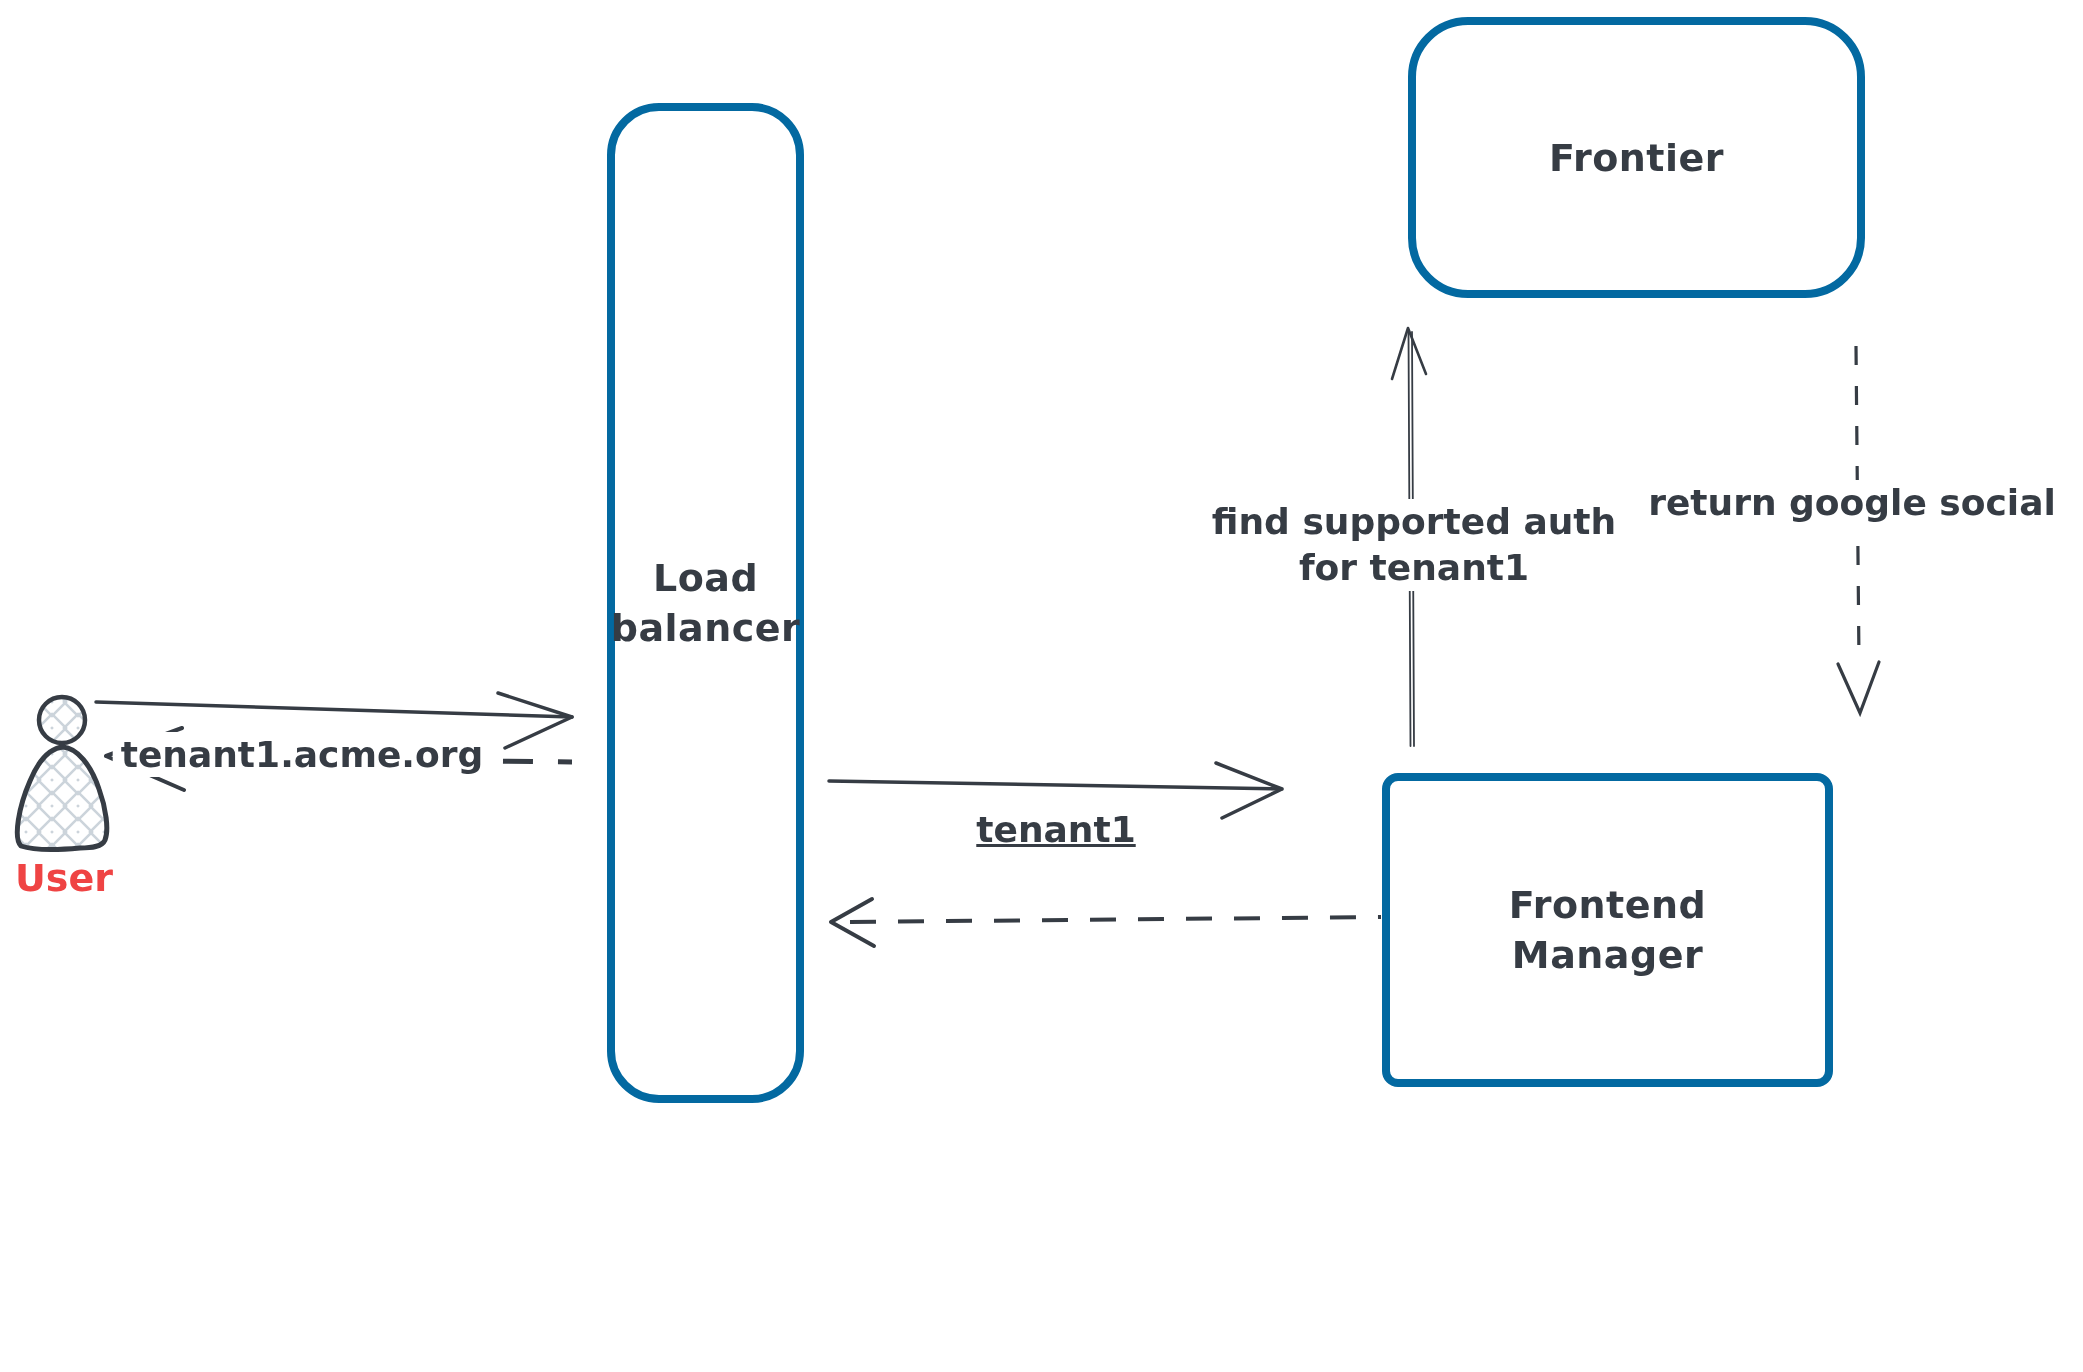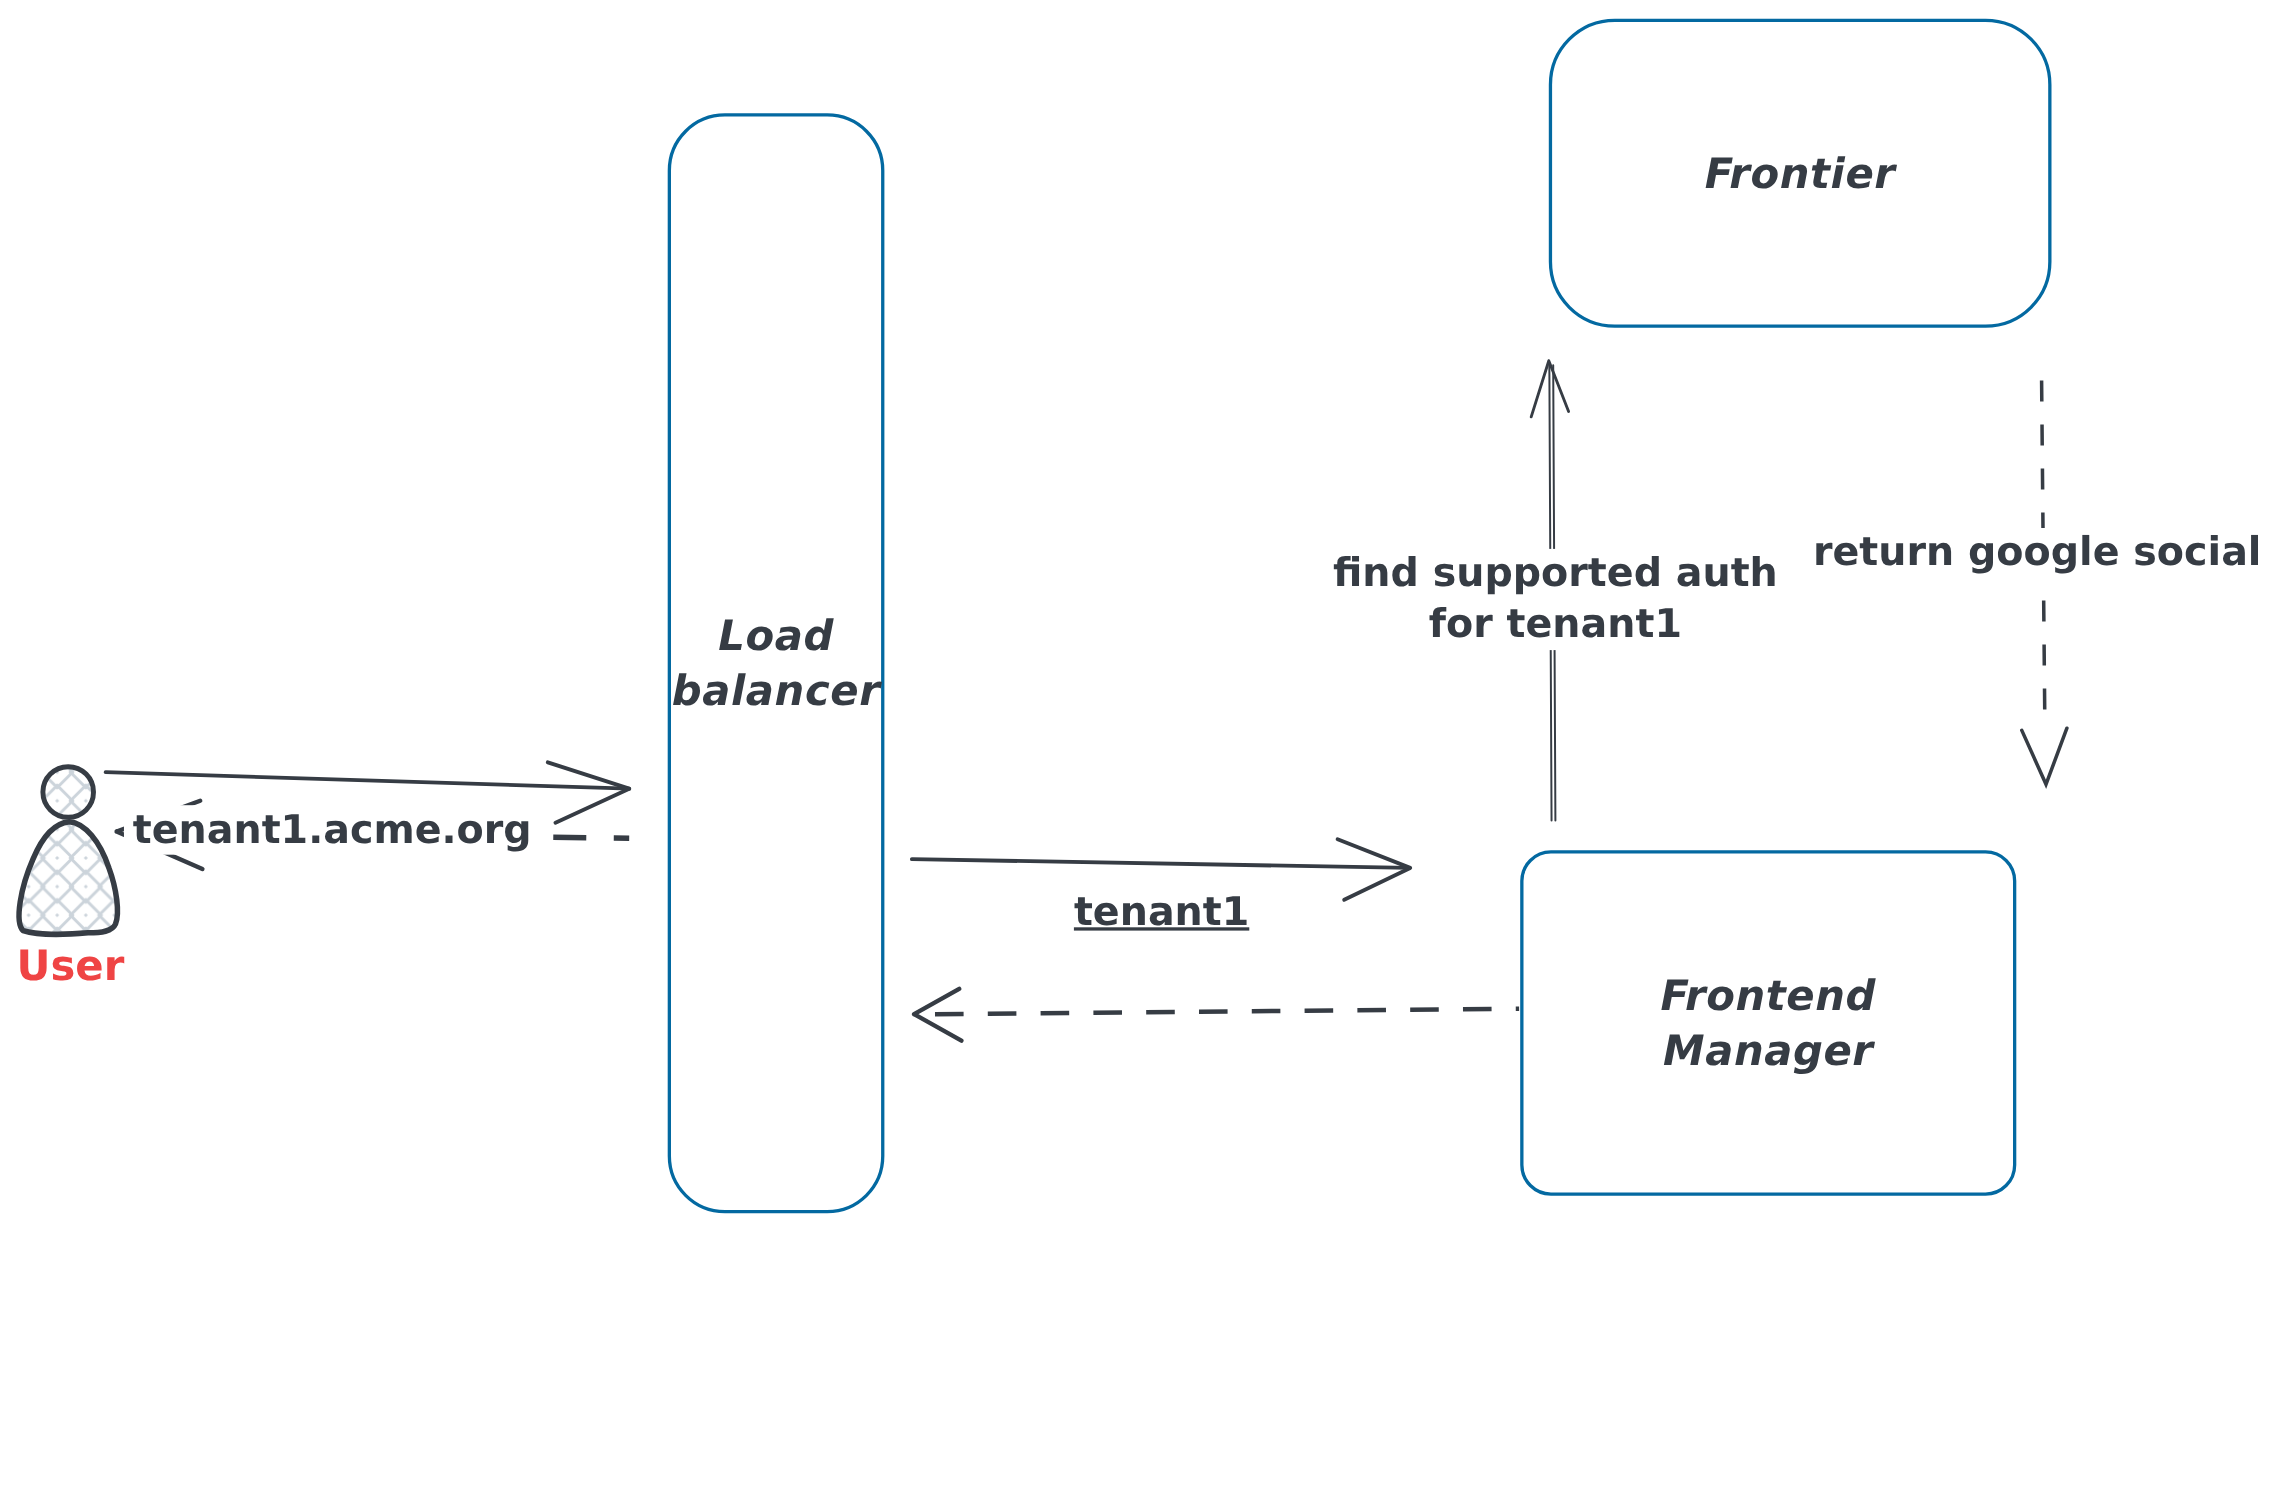--- a/index.html
+++ b/index.html
@@ -13,31 +13,30 @@
     color: #363c44;
   }
   svg.layer {
     position: absolute;
     left: 0; top: 0;
     width: 2083px; height: 1372px;
   }
   .node {
     position: absolute;
     box-sizing: border-box;
-    border: 3px solid #0369a1;
+    border: 8px solid #0369a1;
     background: transparent;
     display: flex;
     align-items: center;
     justify-content: center;
     text-align: center;
-    font-style: italic;
   }
   .node-lb       { left: 607px;  top: 103px; width: 197px; height: 1000px; border-radius: 52px; }
   .node-frontier { left: 1408px; top: 17px;  width: 457px; height: 281px;  border-radius: 60px; }
-  .node-fm       { left: 1382px; top: 773px; width: 451px; height: 314px;  border-radius: 28px; }
+  .node-fm       { left: 1382px; top: 773px; width: 451px; height: 314px;  border-radius: 16px; }
   .node-title {
     font-size: 38px;
     font-weight: 600;
     line-height: 50px;
     color: #363c44;
     letter-spacing: 0.5px;
   }
   .free-label {
     position: absolute;
     transform: translateX(-50%);

